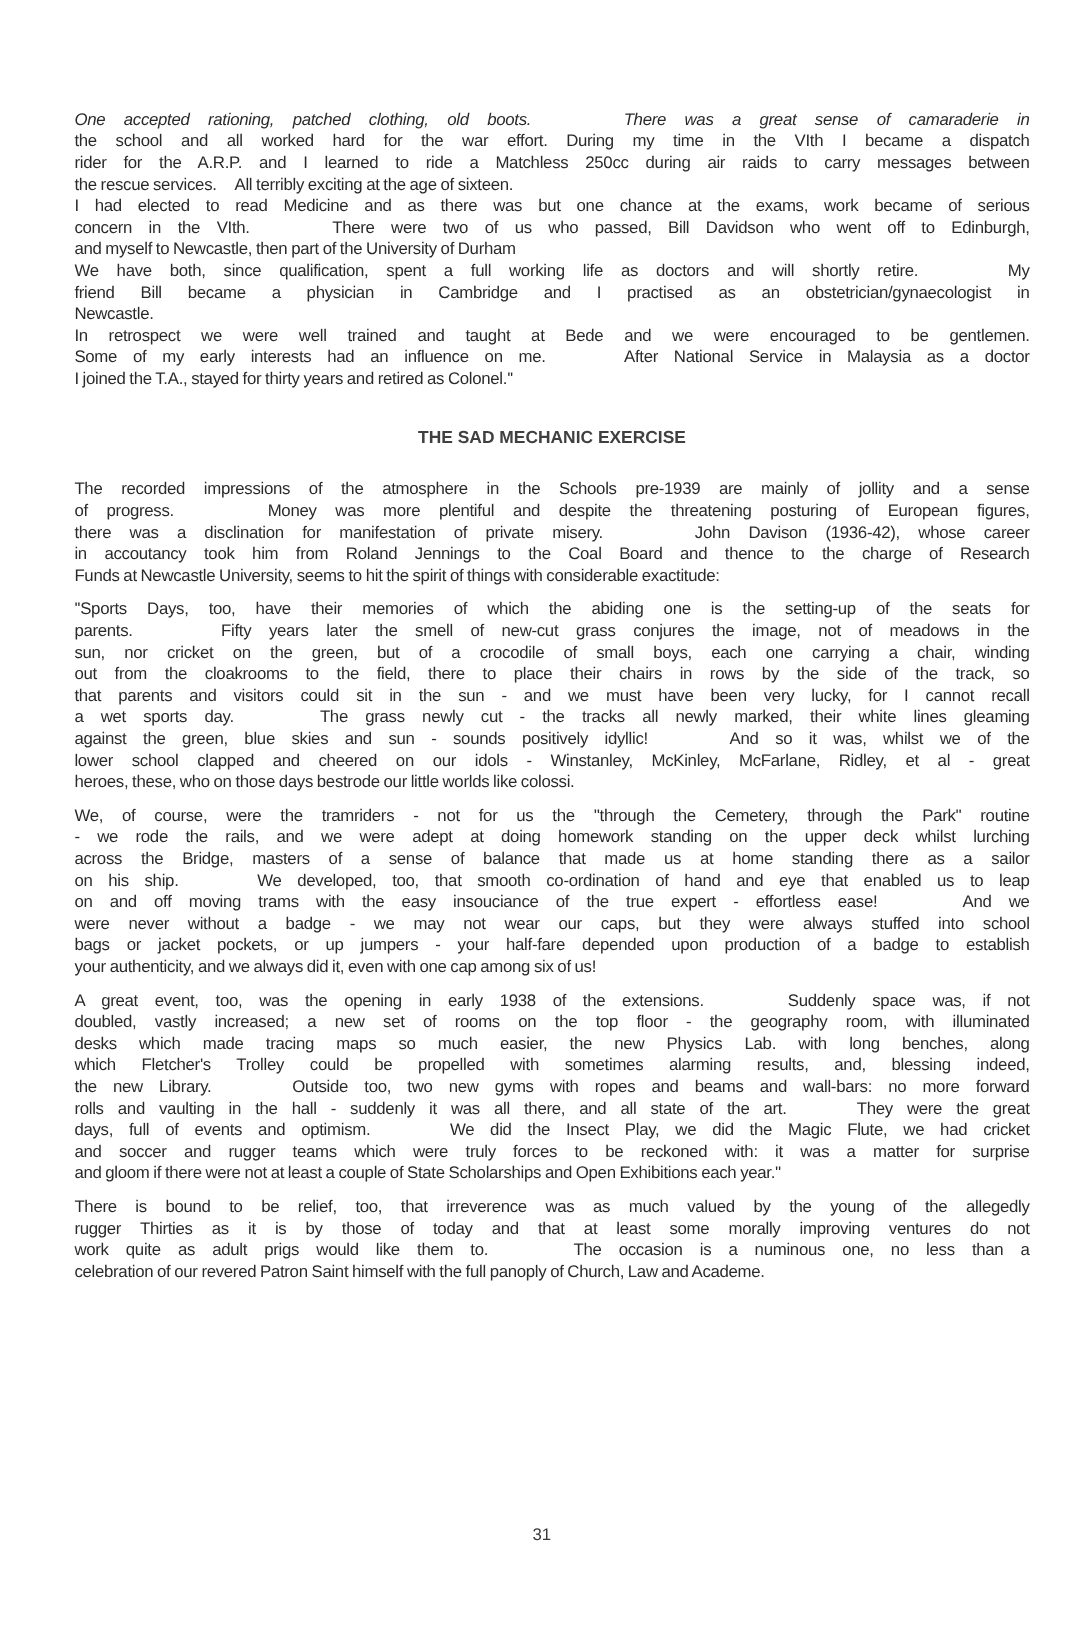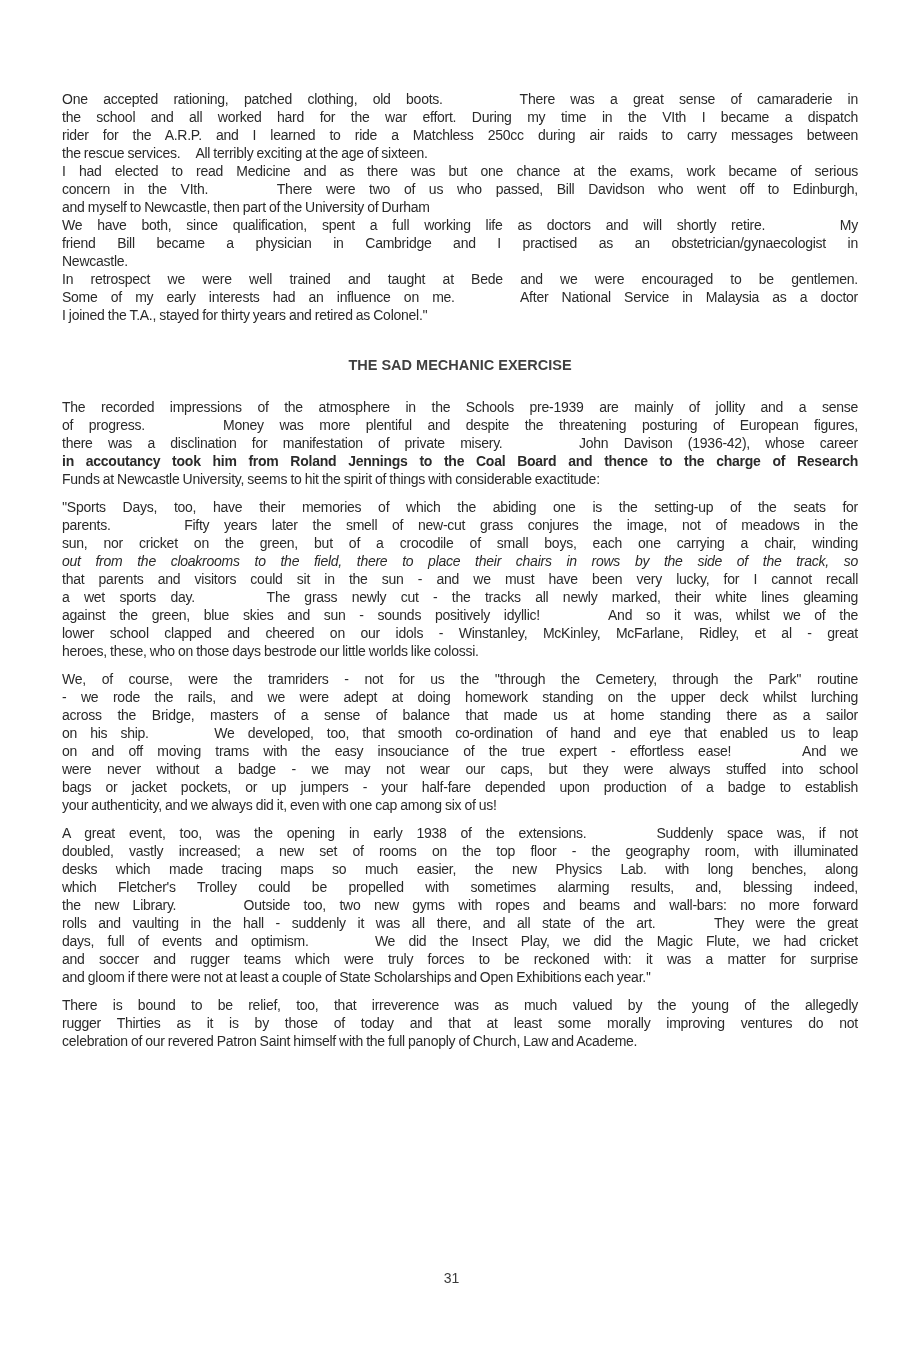--- a/index.html
+++ b/index.html
@@ -57,51 +57,51 @@
     font-size: 14px;
     color: #3a3a3a;
   }
 </style>
 </head>
 <body>
 
 <div class="page">
 
   <div>
-    <span class="line" style="white-space: pre;">One accepted rationing, patched clothing, old boots.     There was a great sense of camaraderie in</span>
+    <span class="line" style="white-space: pre; font-style: italic;">One accepted rationing, patched clothing, old boots.     There was a great sense of camaraderie in</span>
     <span class="line" style="white-space: pre;">the school and all worked hard for the war effort. During my time in the VIth I became a dispatch</span>
     <span class="line" style="white-space: pre;">rider for the A.R.P. and I learned to ride a Matchless 250cc during air raids to carry messages between</span>
     <span class="line last" style="white-space: pre;">the rescue services.     All terribly exciting at the age of sixteen.</span>
     <span class="line" style="white-space: pre;">I had elected to read Medicine and as there was but one chance at the exams, work became of serious</span>
     <span class="line" style="white-space: pre;">concern in the VIth.     There were two of us who passed, Bill Davidson who went off to Edinburgh,</span>
     <span class="line last" style="white-space: pre;">and myself to Newcastle, then part of the University of Durham</span>
     <span class="line" style="white-space: pre;">We have both, since qualification, spent a full working life as doctors and will shortly retire.     My</span>
     <span class="line" style="white-space: pre;">friend Bill became a physician in Cambridge and I practised as an obstetrician/gynaecologist in</span>
     <span class="line last" style="white-space: pre;">Newcastle.</span>
     <span class="line" style="white-space: pre;">In retrospect we were well trained and taught at Bede and we were encouraged to be gentlemen.</span>
     <span class="line" style="white-space: pre;">Some of my early interests had an influence on me.     After National Service in Malaysia as a doctor</span>
     <span class="line last" style="white-space: pre;">I joined the T.A., stayed for thirty years and retired as Colonel.''</span>
   </div>
 
   <div class="heading">THE SAD MECHANIC EXERCISE</div>
 
   <div>
     <span class="line" style="white-space: pre;">The recorded impressions of the atmosphere in the Schools pre-1939 are mainly of jollity and a sense</span>
     <span class="line" style="white-space: pre;">of progress.     Money was more plentiful and despite the threatening posturing of European figures,</span>
     <span class="line" style="white-space: pre;">there was a disclination for manifestation of private misery.     John Davison (1936-42), whose career</span>
-    <span class="line" style="white-space: pre; font-weight: bold;">in accoutancy took him from Roland Jennings to the Coal Board and thence to the charge of Research</span>
+    <span class="line" style="white-space: pre;">in accoutancy took him from Roland Jennings to the Coal Board and thence to the charge of Research</span>
     <span class="line last" style="white-space: pre;">Funds at Newcastle University, seems to hit the spirit of things with considerable exactitude:</span>
   </div>
   <div class="para-gap"></div>
 
   <div>
     <span class="line" style="white-space: pre;">''Sports Days, too, have their memories of which the abiding one is the setting-up of the seats for</span>
     <span class="line" style="white-space: pre;">parents.     Fifty years later the smell of new-cut grass conjures the image, not of meadows in the</span>
     <span class="line" style="white-space: pre;">sun, nor cricket on the green, but of a crocodile of small boys, each one carrying a chair, winding</span>
-    <span class="line" style="white-space: pre; font-style: italic;">out from the cloakrooms to the field, there to place their chairs in rows by the side of the track, so</span>
+    <span class="line" style="white-space: pre;">out from the cloakrooms to the field, there to place their chairs in rows by the side of the track, so</span>
     <span class="line" style="white-space: pre;">that parents and visitors could sit in the sun - and we must have been very lucky, for I cannot recall</span>
     <span class="line" style="white-space: pre;">a wet sports day.     The grass newly cut - the tracks all newly marked, their white lines gleaming</span>
     <span class="line" style="white-space: pre;">against the green, blue skies and sun - sounds positively idyllic!     And so it was, whilst we of the</span>
     <span class="line" style="white-space: pre;">lower school clapped and cheered on our idols - Winstanley, McKinley, McFarlane, Ridley, et al - great</span>
     <span class="line last" style="white-space: pre;">heroes, these, who on those days bestrode our little worlds like colossi.</span>
   </div>
   <div class="para-gap"></div>
 
   <div>
     <span class="line" style="white-space: pre;">We, of course, were the tramriders - not for us the ''through the Cemetery, through the Park'' routine</span>
@@ -124,18 +124,19 @@
     <span class="line" style="white-space: pre;">rolls and vaulting in the hall - suddenly it was all there, and all state of the art.     They were the great</span>
     <span class="line" style="white-space: pre;">days, full of events and optimism.     We did the Insect Play, we did the Magic Flute, we had cricket</span>
     <span class="line" style="white-space: pre;">and soccer and rugger teams which were truly forces to be reckoned with: it was a matter for surprise</span>
     <span class="line last" style="white-space: pre;">and gloom if there were not at least a couple of State Scholarships and Open Exhibitions each year.''</span>
   </div>
   <div class="para-gap"></div>
 
   <div>
     <span class="line" style="white-space: pre;">There is bound to be relief, too, that irreverence was as much valued by the young of the allegedly</span>
     <span class="line" style="white-space: pre;">rugger Thirties as it is by those of today and that at least some morally improving ventures do not</span>
+    <span class="line" style="white-space: pre;">work quite as adult prigs would like them to.     The occasion is a numinous one, no less than a</span>
     <span class="line last" style="white-space: pre;">celebration of our revered Patron Saint himself with the full panoply of Church, Law and Academe.</span>
   </div>
 
 </div>
 
 <div class="page-number">31</div>
 
 </body></html>

